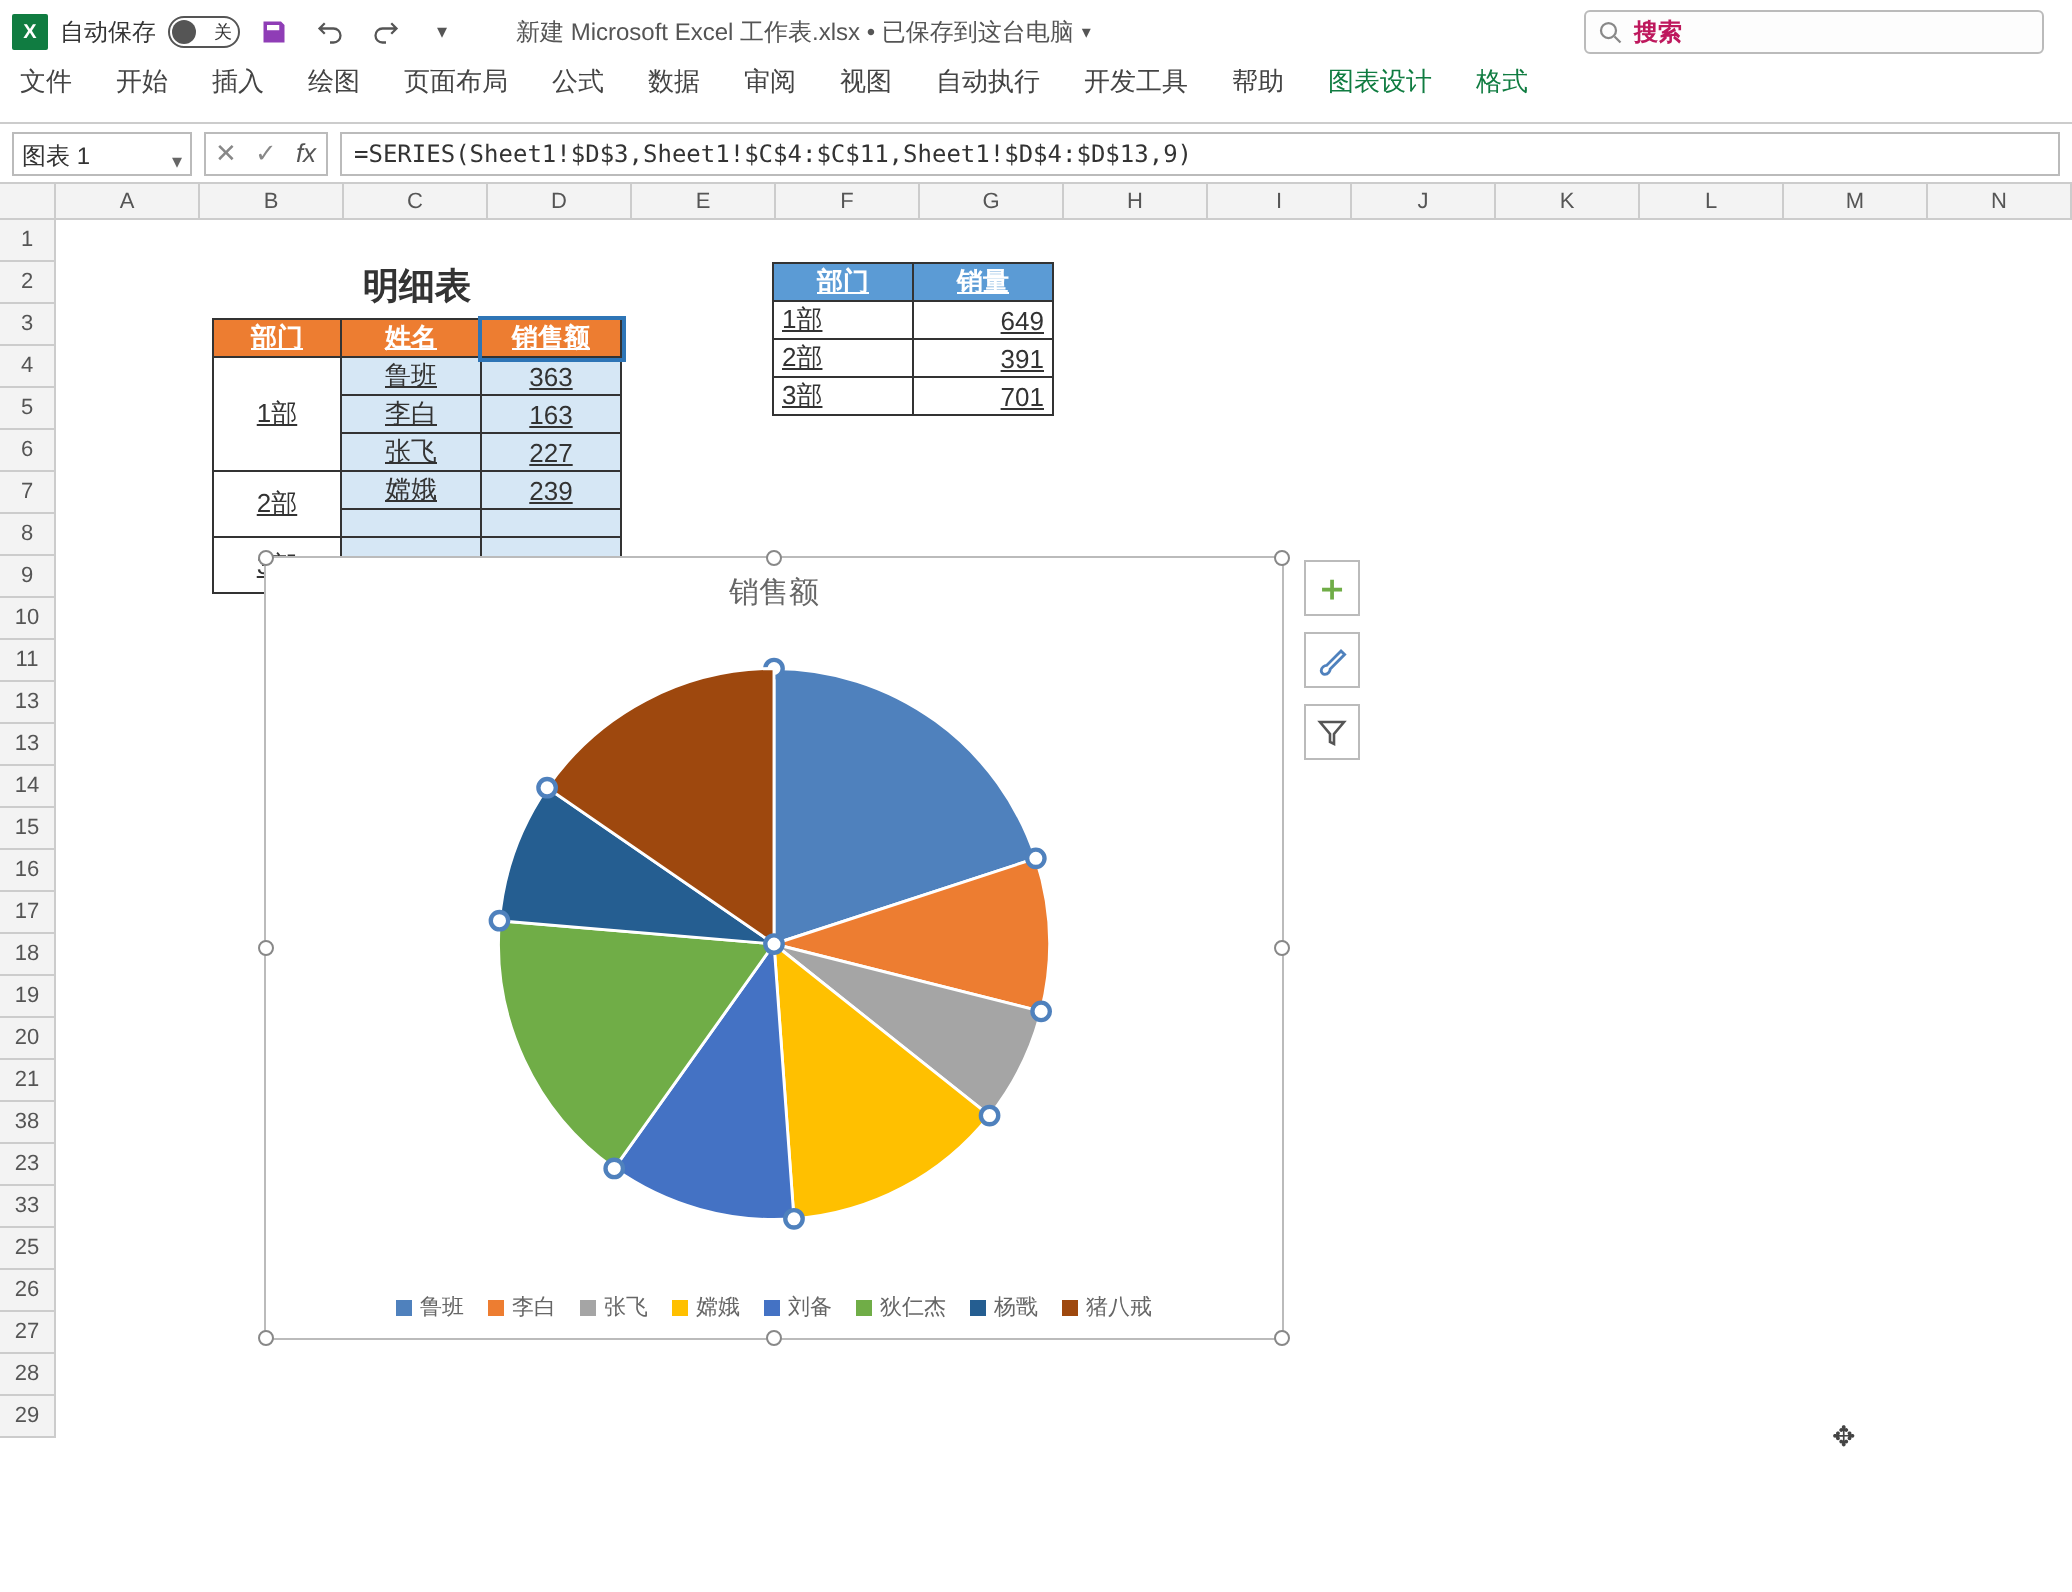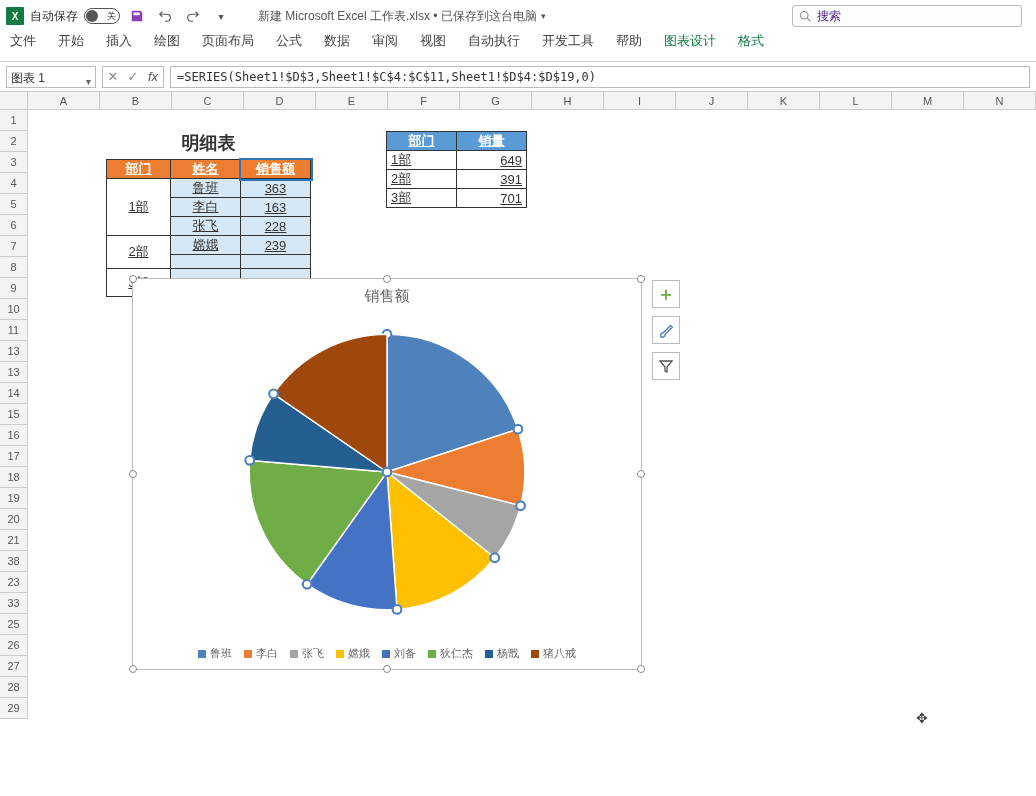--- a/index.html
+++ b/index.html
@@ -7,21 +7,21 @@
   
   .titlebar { display: flex; align-items: center; height: 32px; padding: 0 6px; gap: 6px; background: #fff; }
   .excel-icon { width: 18px; height: 18px; background: #107c41; position: relative; display: flex; align-items: center; justify-content: center; color: #fff; font-size: 10px; font-weight: bold; border-radius:1px;}
   .autosave-label { font-size: 12px; }
   .autosave-toggle { width: 36px; height: 16px; border: 1px solid #555; border-radius: 8px; position: relative; background: #fff; }
   .autosave-toggle::after { content:""; position:absolute; left:1px; top:1px; width:12px; height:12px; border-radius:50%; background:#555; }
   .autosave-toggle-text { font-size:9px; position:absolute; right:3px; top:1px; }
   .qat-btn { width: 22px; height: 22px; display:flex; align-items:center; justify-content:center; color:#555; border-radius:3px;}
   .qat-btn.save { color:#8f3db6; }
   .title-text { margin-left: 20px; font-size:12px; color:#555; display:flex; align-items:center; gap:4px;}
-  .search-box { position:absolute; right:14px; top:5px; width:230px; height:22px; border:1px solid #bbb; border-radius:3px; display:flex; align-items:center; padding:0 6px; color:#4c1d95; gap:6px; background:#fdfdfd;}
+  .search-box { position:absolute; right:14px; top:5px; width:230px; height:22px; border:1px solid #bbb; border-radius:3px; display:flex; align-items:center; padding:0 6px; color:#be185d; gap:6px; background:#fdfdfd;font-weight:bold;}
   
   .ribbon { display:flex; align-items:flex-start; height:30px; padding:0 10px; gap:22px; border-bottom:1px solid #ccc; background:#fff; }
   .ribbon .tab { font-size:13px; color:#444; cursor:pointer; }
   .ribbon .tab.context { color:#107c41; }
   
   .fbar { display:flex; align-items:center; height:30px; border-bottom:1px solid #ccc; padding:2px 6px; gap:6px; }
   .namebox { width:90px; height:22px; border:1px solid #bbb; display:flex; align-items:flex-end; justify-content:space-between; padding:0 4px; font-size:12px;}
   .namebox .chev { color:#666; font-size:10px;}
   .fx-group { display:flex; align-items:center; height:22px; border:1px solid #bbb;}
   .fx-btn { width:20px; height:100%; display:flex; align-items:center; justify-content:center; color:#888; font-size:13px;}
@@ -118,21 +118,21 @@
 <div class="fbar">
   <div class="namebox">
       <span>图表 1</span>
       <span class="chev">▾</span>
     </div>
   <div class="fx-group">
     <div class="fx-btn">✕</div>
     <div class="fx-btn">✓</div>
     <div class="fx-btn fx">fx</div>
   </div>
-  <div class="formula-input">=SERIES(Sheet1!$D$3,Sheet1!$C$4:$C$11,Sheet1!$D$4:$D$19,0)</div>
+  <div class="formula-input">=SERIES(Sheet1!$D$3,Sheet1!$C$4:$C$11,Sheet1!$D$4:$D$13,9)</div>
 </div>
 
 <div class="grid">
   <div class="colheaders">
     <div class="corner"></div>
     <div id="colhdrs" style="display:flex;">
         <div class="ch" style="width: 72px;">A</div>
         <div class="ch" style="width: 72px;">B</div>
         <div class="ch" style="width: 72px;">C</div>
         <div class="ch" style="width: 72px;">D</div>
@@ -194,21 +194,21 @@
           <td rowspan="3">1部</td>
           <td class="sel">鲁班</td>
           <td class="sel">363</td>
         </tr>
         <tr>
           <td class="sel">李白</td>
           <td class="sel">163</td>
         </tr>
         <tr>
           <td class="sel">张飞</td>
-          <td class="sel">228</td>
+          <td class="sel">227</td>
         </tr>
         <tr>
           <td rowspan="2">2部</td>
           <td class="sel">嫦娥</td>
           <td class="sel">239</td>
         </tr>
         <tr>
               <td class="sel"></td>
               <td class="sel"></td>
             </tr>

